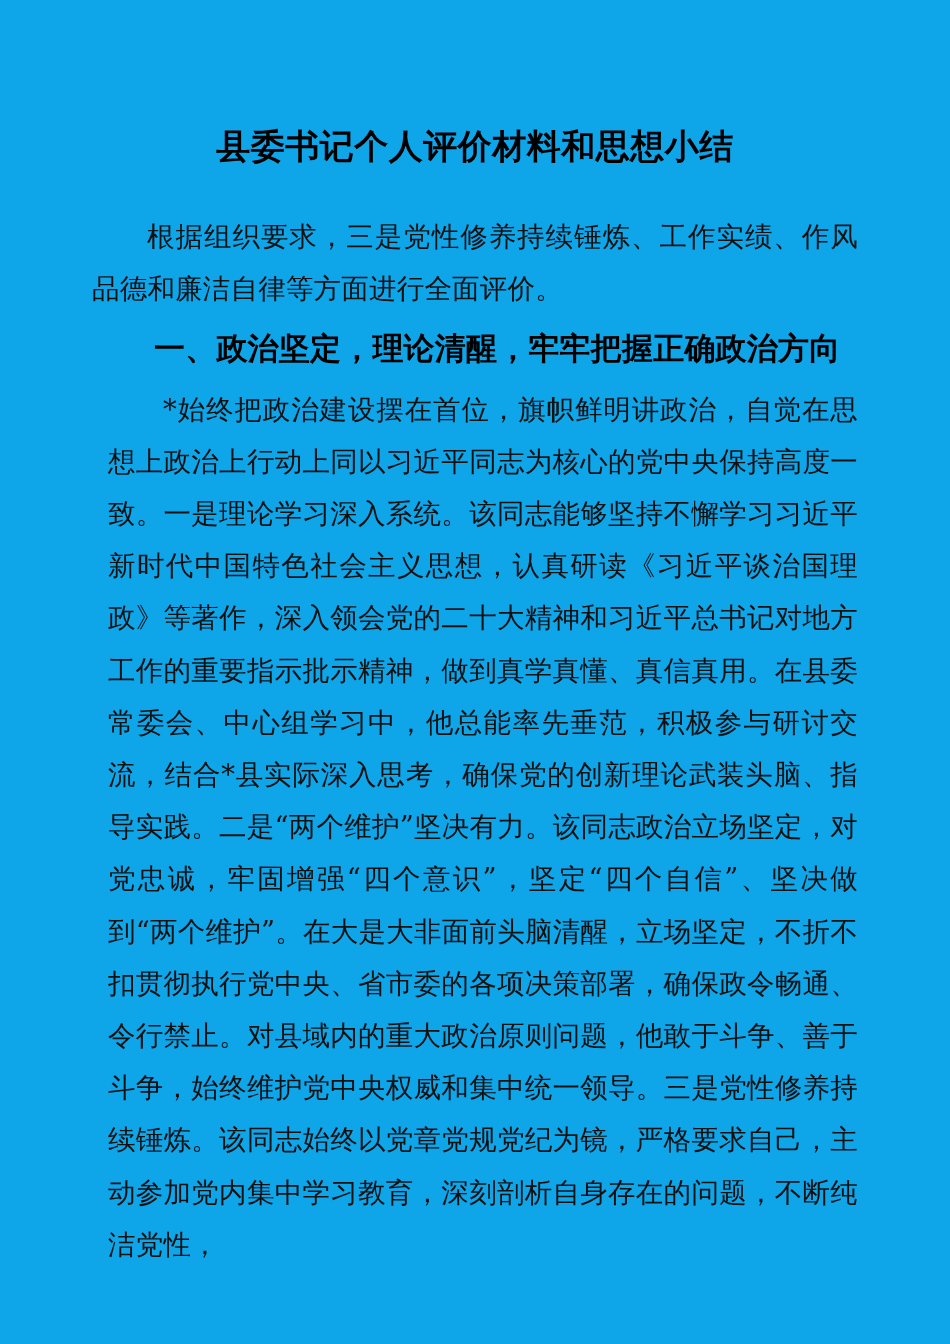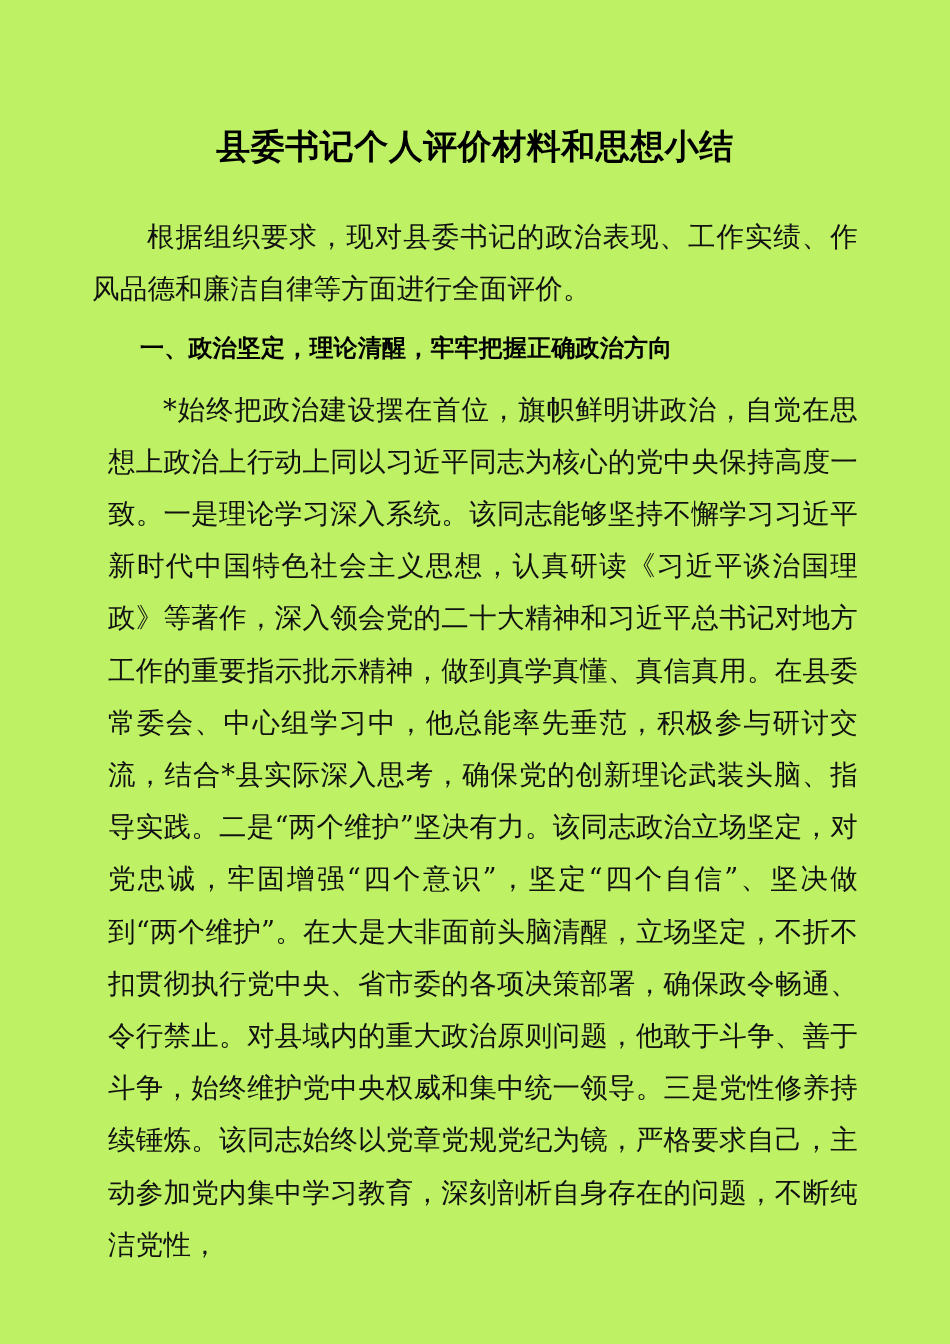--- a/index.html
+++ b/index.html
@@ -13,21 +13,21 @@
     overflow: hidden;
     font-family: "DejaVu Serif", serif;
     color: #000000;
     -webkit-font-smoothing: antialiased;
   }
 
   .page {
     position: relative;
     width: 950px;
     height: 1344px;
-    background: #bef264;
+    background: #0ea5e9;
     box-sizing: border-box;
   }
 
   .page-body {
     position: absolute;
     left: 92px;
     top: 0;
     width: 766px;
   }
 
@@ -60,21 +60,21 @@
     text-indent: 2em;
   }
 
   .para-intro {
     padding-top: 42px;
   }
 
   .doc-heading {
     font-family: "DejaVu Serif", "Liberation Serif", serif;
     font-weight: 700;
-    font-size: 24px;
+    font-size: 31px;
     line-height: 52.2px;
     margin: 0;
     padding-top: 8px;
     text-indent: 2em;
     color: #000000;
     letter-spacing: 0.2px;
     white-space: nowrap;
   }
 
   .para-main {
@@ -83,20 +83,20 @@
   }
 </style>
 </head>
 <body>
 
 <div class="page">
   <div class="page-body">
 
     <h1 class="doc-title">县委书记个人评价材料和思想小结</h1>
 
-    <p class="doc-para indent-2 para-intro">根据组织要求，现对县委书记的政治表现、工作实绩、作风品德和廉洁自律等方面进行全面评价。</p>
+    <p class="doc-para indent-2 para-intro">根据组织要求，三是党性修养持续锤炼、工作实绩、作风品德和廉洁自律等方面进行全面评价。</p>
 
     <h2 class="doc-heading">一、政治坚定，理论清醒，牢牢把握正确政治方向</h2>
 
     <p class="doc-para indent-2 para-main">*始终把政治建设摆在首位，旗帜鲜明讲政治，自觉在思想上政治上行动上同以习近平同志为核心的党中央保持高度一致。一是理论学习深入系统。该同志能够坚持不懈学习习近平新时代中国特色社会主义思想，认真研读《习近平谈治国理政》等著作，深入领会党的二十大精神和习近平总书记对地方工作的重要指示批示精神，做到真学真懂、真信真用。在县委常委会、中心组学习中，他总能率先垂范，积极参与研讨交流，结合*县实际深入思考，确保党的创新理论武装头脑、指导实践。二是“两个维护”坚决有力。该同志政治立场坚定，对党忠诚，牢固增强“四个意识”，坚定“四个自信”、坚决做到“两个维护”。在大是大非面前头脑清醒，立场坚定，不折不扣贯彻执行党中央、省市委的各项决策部署，确保政令畅通、令行禁止。对县域内的重大政治原则问题，他敢于斗争、善于斗争，始终维护党中央权威和集中统一领导。三是党性修养持续锤炼。该同志始终以党章党规党纪为镜，严格要求自己，主动参加党内集中学习教育，深刻剖析自身存在的问题，不断纯洁党性，</p>
 
   </div>
 </div>
 
 </body></html>

